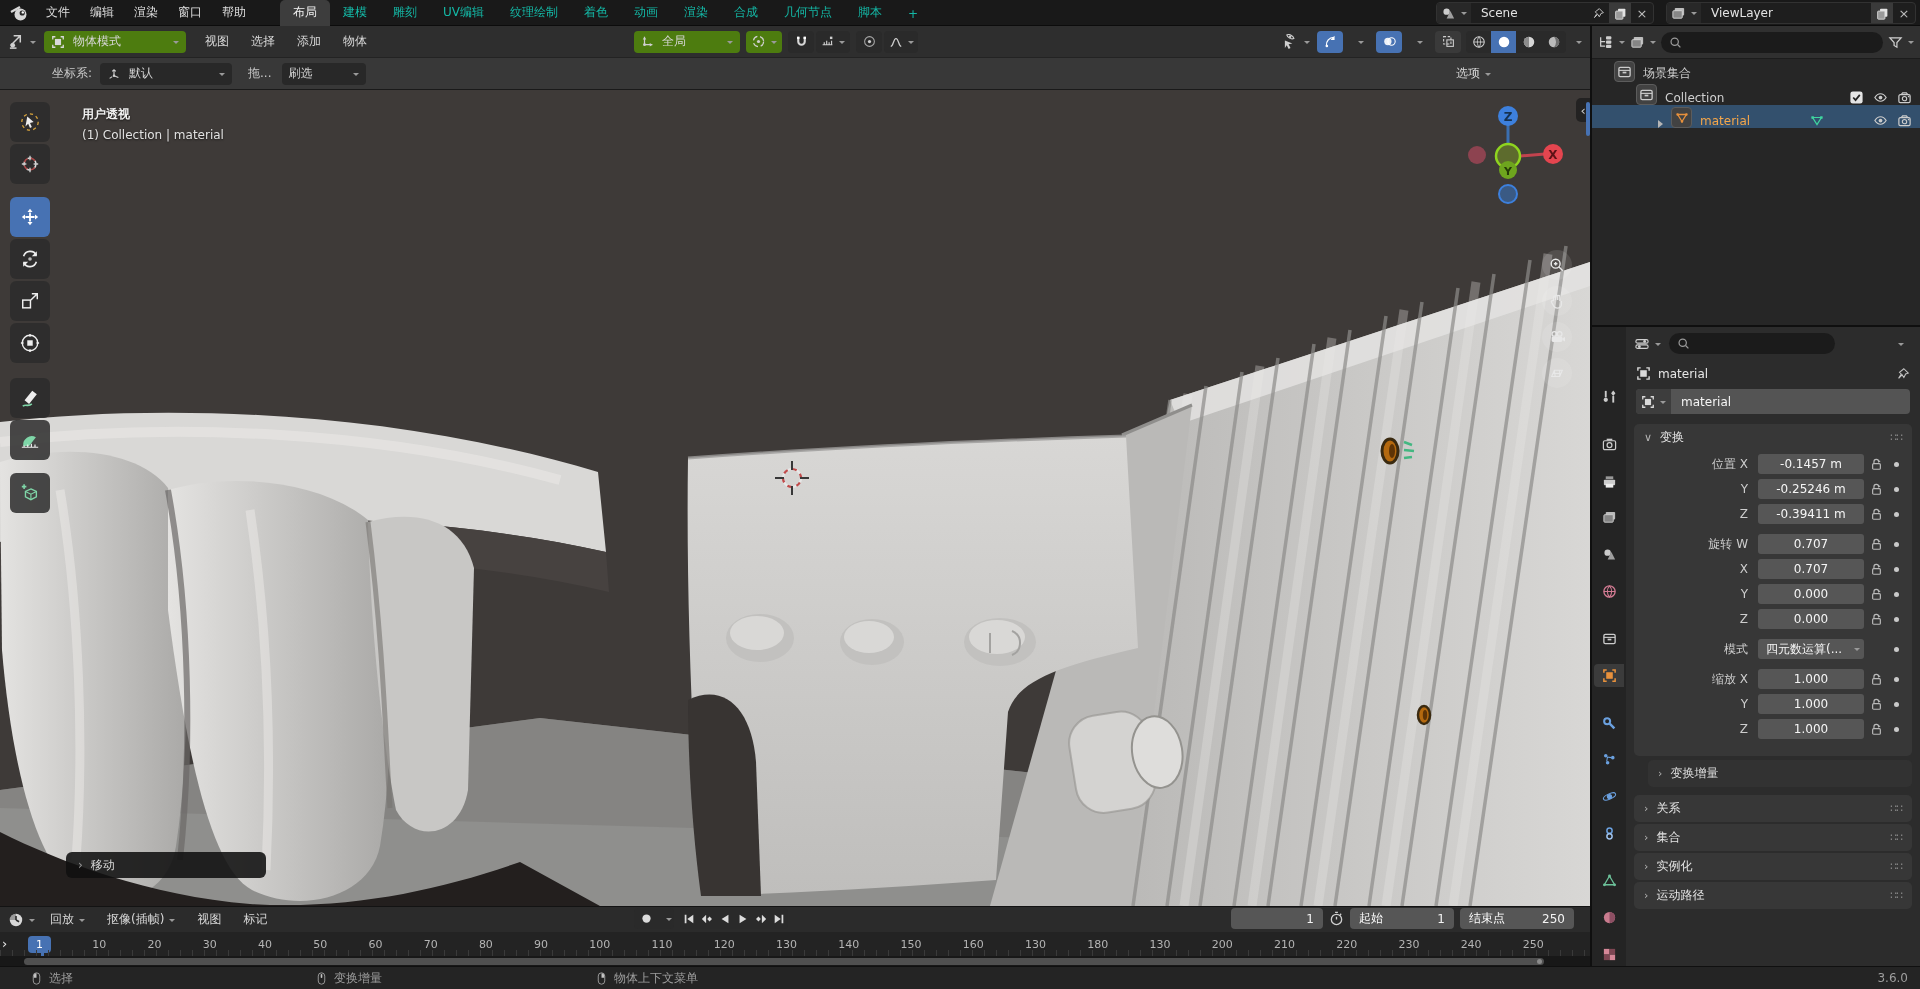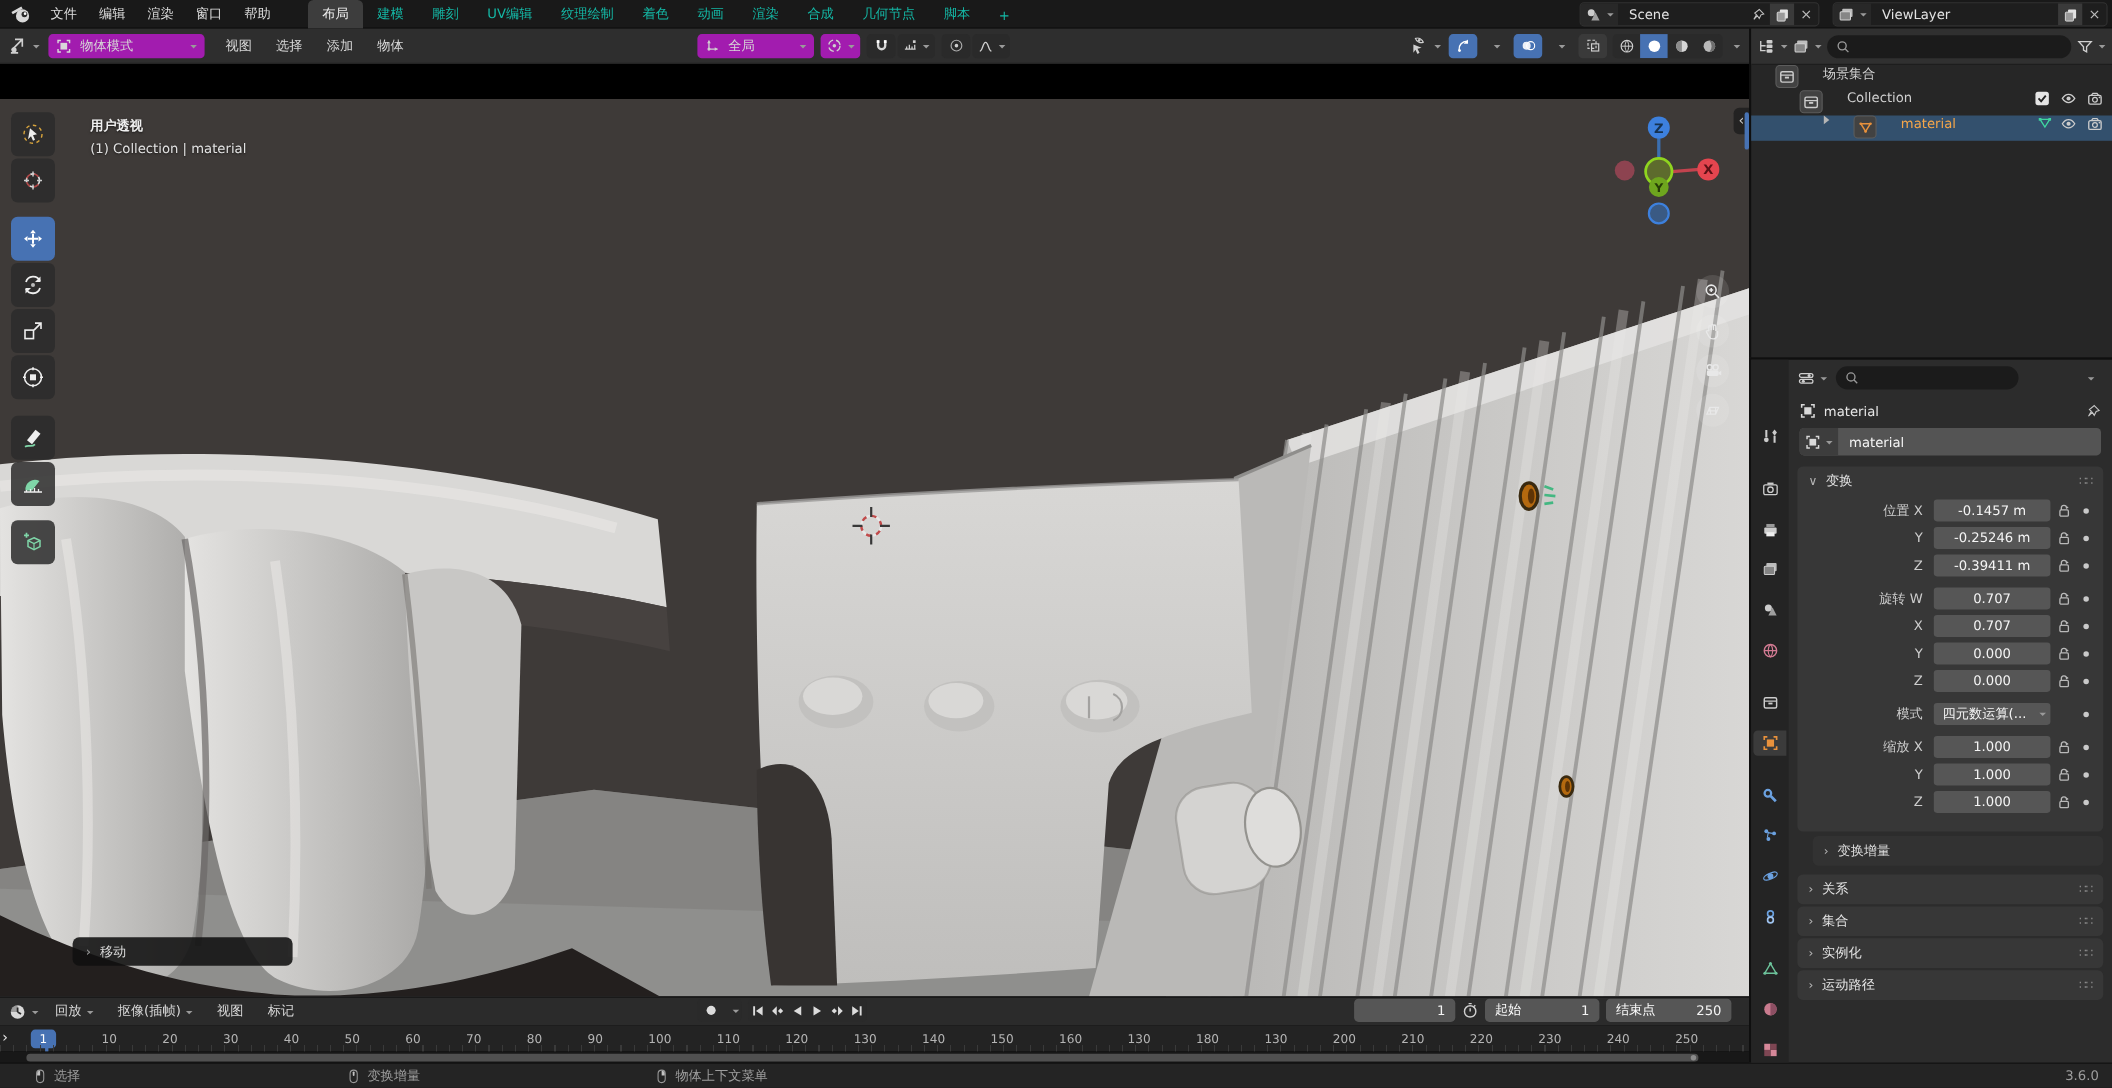--- a/index.html
+++ b/index.html
@@ -19,21 +19,21 @@
   .tb-right{position:absolute;right:4px;top:2px;display:flex;gap:12px;}
   .pill{display:flex;align-items:center;background:#1e1e1e;border:1px solid #323232;border-radius:4px;height:20px;overflow:hidden;}
   .pill .seg-ic{display:flex;align-items:center;padding:0 4px;background:#282828;height:100%;}
   .pill .seg-tx{padding:0 10px;min-width:96px;color:#e3e3e3;}
   .pill .seg-btn{display:flex;align-items:center;justify-content:center;width:22px;height:100%;color:#bdbdbd;}
   .pill .seg-btn.lit{background:#3a3a3a;}
   .xch{color:#8f8f8f;font-size:13px;}
   
   .vph{position:absolute;left:0;top:26px;width:1590px;height:32px;background:#2e2e2e;display:flex;align-items:center;border-bottom:1px solid #232323;box-sizing:border-box;}
   .vpt{position:absolute;left:0;top:58px;width:1590px;height:32px;background:#383838;display:flex;align-items:center;border-bottom:1px solid #1a1a1a;box-sizing:border-box;}
-  .hbtn{display:flex;align-items:center;background:#a21caf;border-radius:4px;height:22px;padding:0 7px;}
+  .hbtn{display:flex;align-items:center;background:#4d7c0f;border-radius:4px;height:22px;padding:0 7px;}
   .hbtn.plain{background:transparent;}
   .menu-item{padding:0 11px;color:#d8d8d8;}
   .hgroup{display:flex;align-items:center;gap:2px;}
   .tgl{width:26px;height:22px;border-radius:4px;display:flex;align-items:center;justify-content:center;background:#2a2a2a;}
   .tgl.on{background:#4772b3;}
   .shade{display:flex;background:#2a2a2a;border-radius:4px;overflow:hidden;height:22px;}
   .shade .s{width:25px;display:flex;align-items:center;justify-content:center;}
   .shade .s.on{background:#4772b3;}
   .lbl{color:#c9c9c9;}
   
@@ -72,21 +72,21 @@
   .hbar:after{content:"";position:absolute;right:2px;top:1px;width:5px;height:5px;border-radius:50%;background:#8b8b8b;}
   .rchev{position:absolute;left:2px;top:936px;color:#e8e8e8;font-size:13px;}
   
   .status{position:absolute;left:0;top:966px;width:1920px;height:23px;background:#242424;border-top:1px solid #101010;box-sizing:border-box;color:#9d9d9d;}
   .hint{position:absolute;top:3px;display:flex;align-items:center;gap:6px;}
   .version{position:absolute;right:12px;top:4px;color:#9d9d9d;}
   
   .outliner{position:absolute;left:1590px;top:26px;width:330px;height:299px;background:#262626;border-left:2px solid #0f0f0f;box-sizing:border-box;}
   .ol-head{height:33px;background:#303030;display:flex;align-items:center;padding:0 6px;gap:5px;border-bottom:1px solid #1c1c1c;box-sizing:border-box;}
   .search{flex:1;display:flex;align-items:center;background:#1b1b1b;border-radius:11px;height:21px;padding:0 8px;gap:6px;}
-  .ol-row{height:23px;display:flex;align-items:flex-start;position:relative;color:#cfcfcf;gap:14px;}
+  .ol-row{height:23px;display:flex;align-items:flex-end;position:relative;color:#cfcfcf;}
   .ol-row.sel{background:#33506d;}
   .ol-row .name{margin-left:8px;}
   .ol-row.sel .name{color:#f4a64a;}
   .ol-icons{position:absolute;right:8px;display:flex;gap:9px;align-items:center;}
   .iconbox{width:19px;height:19px;background:#424242;border:1px solid #5c5c5c;border-radius:4px;display:flex;align-items:center;justify-content:center;}
   .exp{width:0;height:0;border:4px solid transparent;border-left:5px solid #b5b5b5;margin-right:4px;}
   
   .props{position:absolute;left:1590px;top:325px;width:330px;height:641px;background:#2c2c2c;border-left:2px solid #0f0f0f;border-top:2px solid #0f0f0f;box-sizing:border-box;}
   .ptabs{position:absolute;left:0;top:0;bottom:0;width:34px;background:#242424;display:flex;flex-direction:column;align-items:center;padding-top:58px;gap:13px;}
   .ptab{width:30px;height:24px;display:flex;align-items:center;justify-content:center;border-radius:4px 0 0 4px;}
@@ -337,20 +337,42 @@
             <svg viewBox="0 0 16 16" width="14" height="14">
               <circle cx="8" cy="8" r="6" fill="#b9b9b9"></circle>
               <path d="M8 2a6 6 0 010 12 9 9 0 000-12z" fill="#6e6e6e"></path>
             </svg>
           </span>
       </div>
       <span class="cv"></span>
     </div>
   </div>
 
+  <div class="vpt">
+    <span class="lbl" style="margin-left:52px">坐标系:</span>
+    <div class="hbtn" style="width:118px;margin-left:8px;background:#282828">
+      <span class="icon">
+          <svg viewBox="0 0 16 16" width="14" height="14">
+            <path d="M8 3v7M8 3l-2 2M8 3l2 2M8 10l5 2M3 13l3-2" stroke="#cfcfcf" stroke-width="1.3" fill="none"></path>
+            <circle cx="8" cy="10" r="1.4" fill="#cfcfcf"></circle>
+          </svg>
+        </span>
+      <span style="margin-left:8px">默认</span>
+      <span class="cv" style="margin-left:auto"></span>
+    </div>
+    <span class="lbl" style="margin-left:16px">拖...</span>
+    <div class="hbtn" style="width:70px;margin-left:10px;background:#282828">
+      <span>刷选</span>
+      <span class="cv" style="margin-left:auto"></span>
+    </div>
+    <div class="hbtn plain" style="position:absolute;right:92px">
+      <span>选项</span>
+      <span class="cv"></span>
+    </div>
+  </div>
 
   <div class="viewport">
     <svg width="1590" height="816" viewBox="0 0 1590 816">
       <defs>
         <linearGradient id="gb" x1="0" y1="0" x2="1" y2="0">
             <stop offset="0" stop-color="#e4e3e1"></stop>
             <stop offset="1" stop-color="#aaa9a7"></stop>
           </linearGradient>
         <linearGradient id="gp" x1="0" y1="0" x2="0" y2="1">
             <stop offset="0" stop-color="#d8d7d5"></stop>

